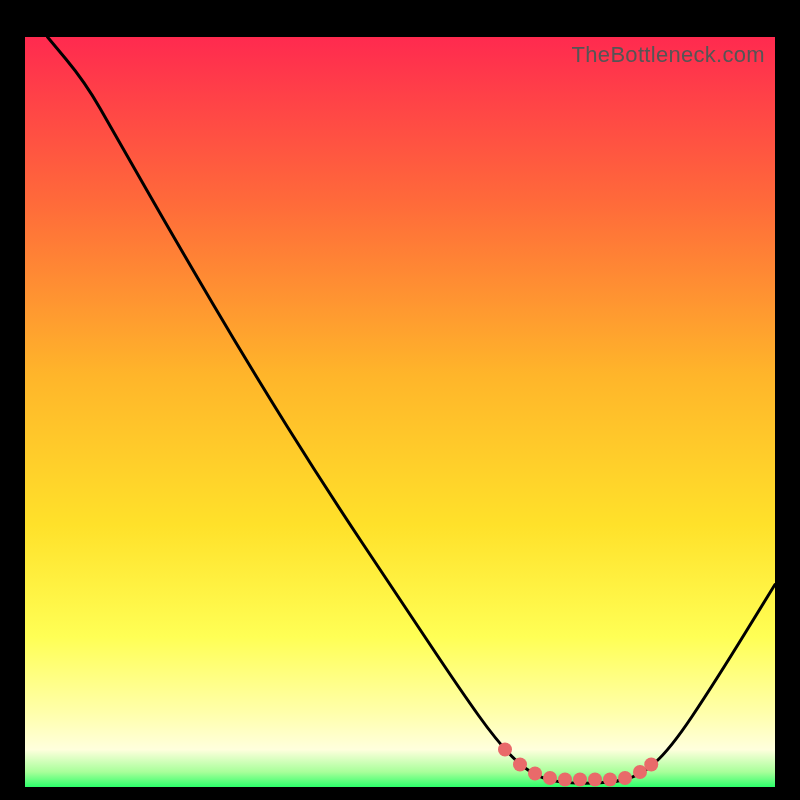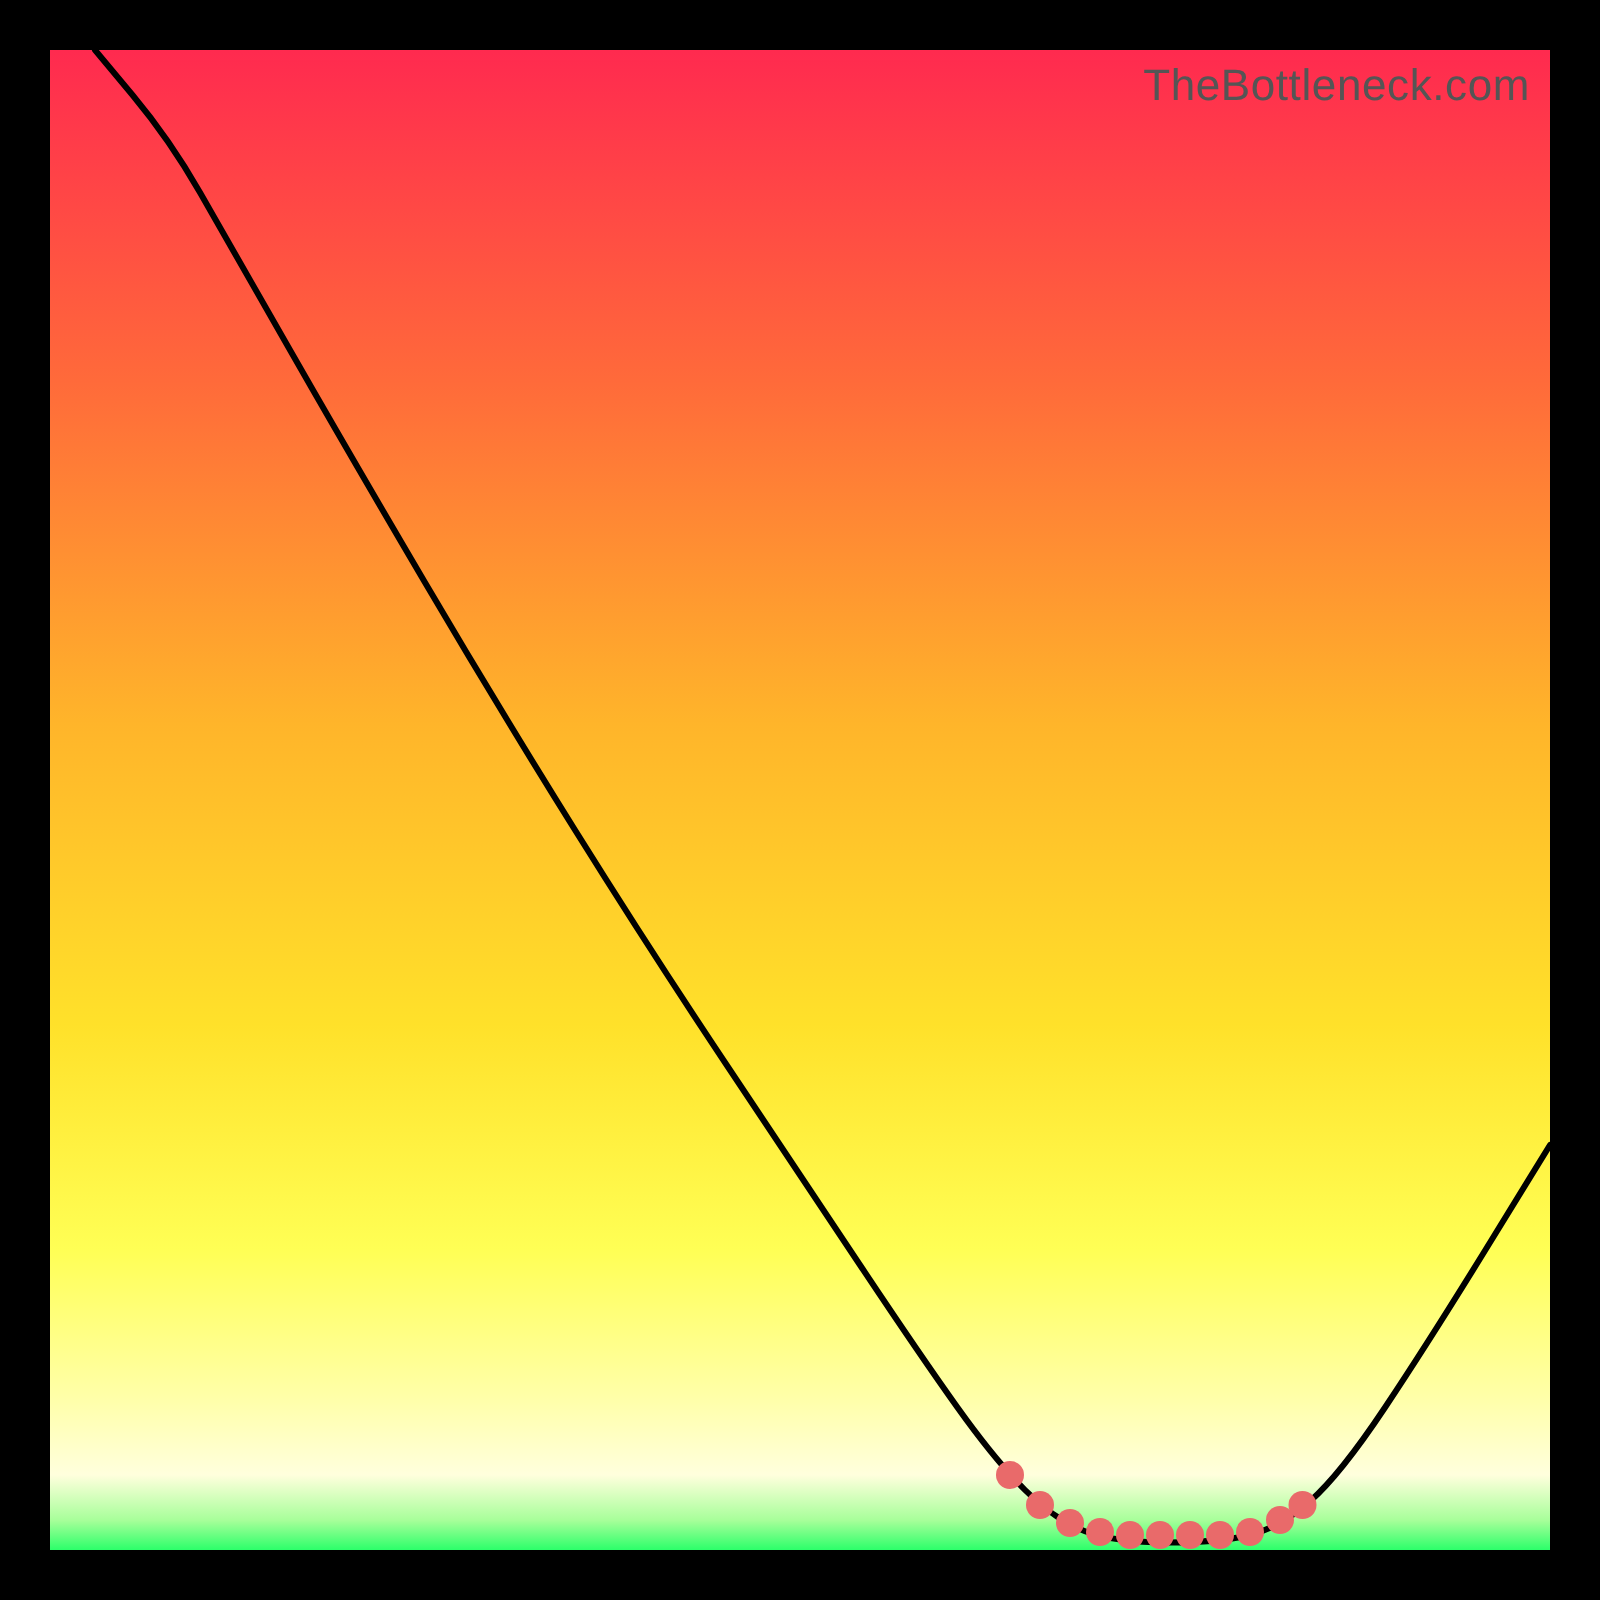--- a/index.html
+++ b/index.html
@@ -6,21 +6,21 @@
     margin: 0;
     padding: 0;
     width: 800px;
     height: 800px;
     background: #000000;
     overflow: hidden;
   }
   .frame {
     position: absolute;
     left: 25px;
-    top: 25px;
+    top: 37px;
     width: 750px;
     height: 750px;
     background: #000000;
   }
   .plot-area {
     position: absolute;
     left: 0;
     top: 0;
     width: 750px;
     height: 750px;

